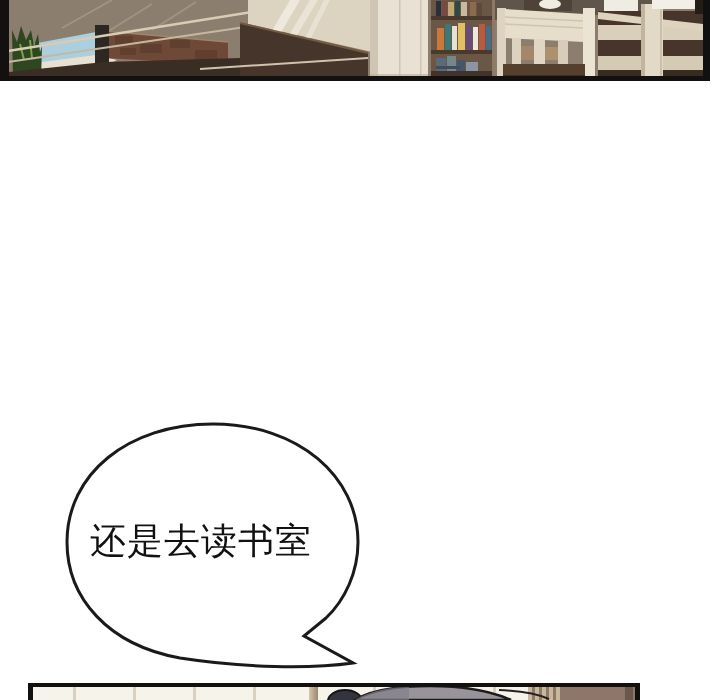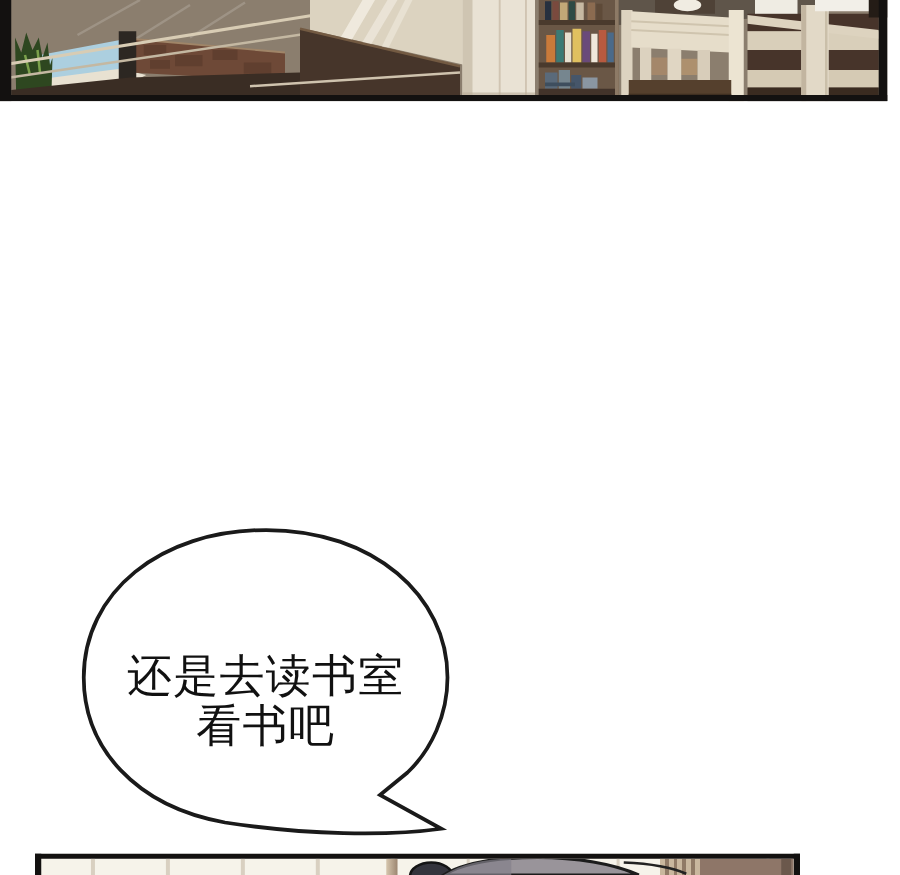--- a/index.html
+++ b/index.html
@@ -19,21 +19,20 @@
     position:absolute;left:0;top:0;width:710px;height:81px;
     overflow:hidden;
   }
   .panel-top svg{display:block;}
   
   .bubble-svg{
     position:absolute;left:50px;top:408px;width:322px;height:268px;
   }
   .bubble-text{
     position:absolute;left:90px;top:521px;width:245px;
-    text-align:center;
     font-size:36px;line-height:40px;
     color:var(--speech_text,#111);
     letter-spacing:1px;
     font-weight:500;
   }
   
   .panel-bottom{
     position:absolute;left:28px;top:683px;
     width:612px;height:17px;
     box-sizing:border-box;
@@ -224,21 +223,20 @@
          C 108 645, 67 598, 67 542
          C 67 474, 128 424, 213 424
          C 299 424, 358 477, 358 542
          C 358 572, 345 600, 326 618
          L 304 636
          L 353 663
          Z" style="fill:var(--bubble_fill,#ffffff);stroke:var(--bubble_stroke,#1a1a1a)" stroke-width="3" stroke-linejoin="miter"></path>
   </svg>
   <div class="bubble-text">
     <div>还是去读书室</div>
-    <div>看书吧</div>
   </div>
 
   <div class="panel-bottom">
     <div class="pb-lines"></div>
     <div class="pb-pillar-edge"></div>
     <div class="pb-stripes"></div>
     <div class="pb-brown"></div>
     <div class="pb-brown-dark"></div>
     <svg class="pb-head-svg" width="602" height="13" viewBox="0 0 602 13">
       <ellipse cx="312" cy="14" rx="17" ry="11" fill="#34343c" stroke="#141414" stroke-width="2"></ellipse>

